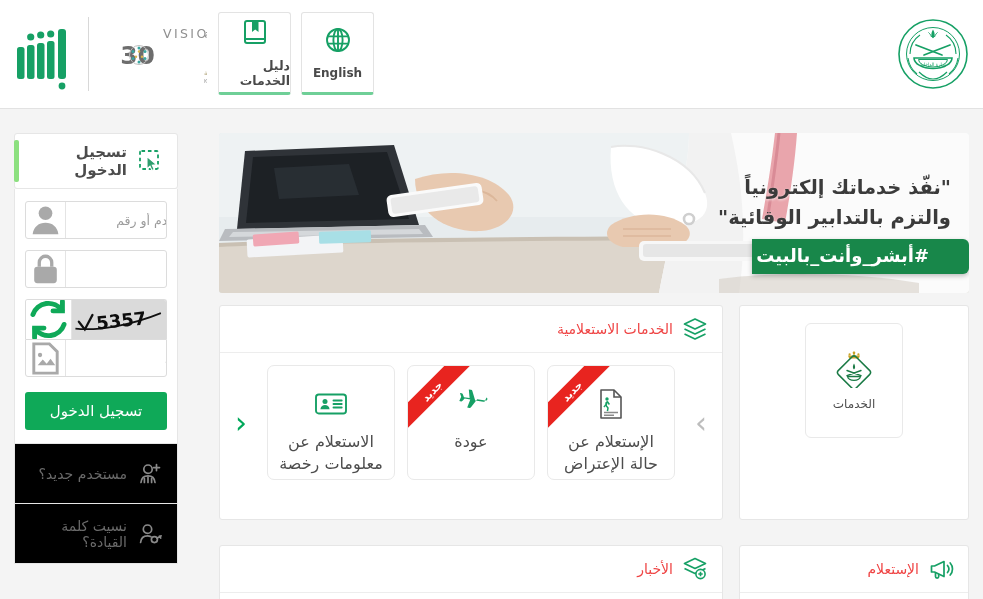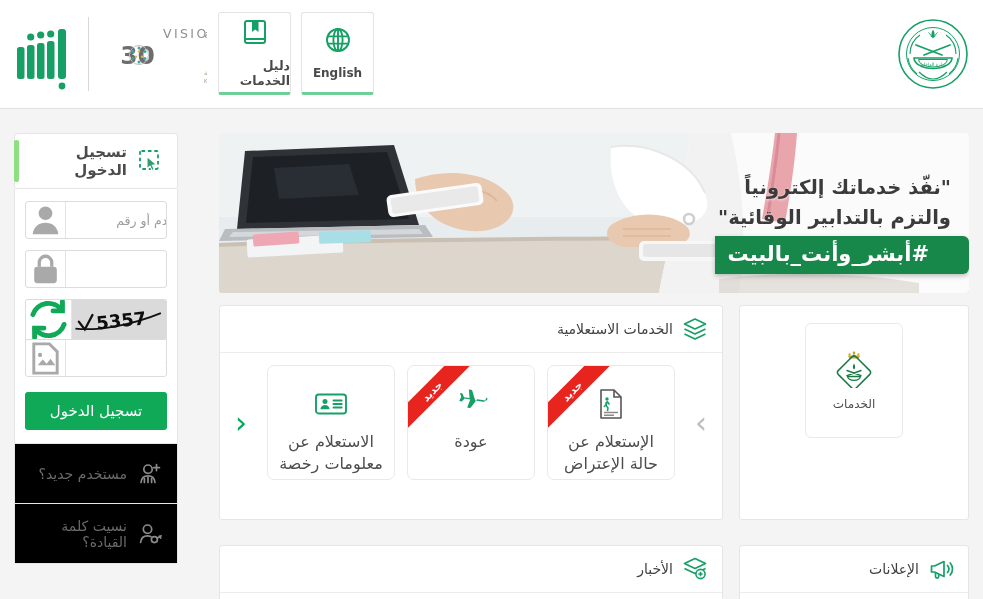--- a/index.html
+++ b/index.html
@@ -69,43 +69,43 @@
     position: absolute; right: 18px; top: 40px;
     text-align: right; z-index: 5;
     color: #3b3b3b;
     font-size: 19.5px; font-weight: bold;
     line-height: 1.55;
     text-shadow: 0 1px 3px rgba(255,255,255,.75);
   }
   .banner-tag {
     position: absolute; right: 0; bottom: 19px; z-index: 6;
     background: #18874a;
-    color: #fff; font-size: 21px; font-weight: bold;
-    padding: 6px 40px 8px 12px;
+    color: #fff; font-size: 18px; font-weight: bold;
+    padding: 6px 40px 8px 4px;
     border-radius: 0 6px 6px 0;
     box-shadow: 0 2px 5px rgba(0,0,0,.25);
     letter-spacing: .2px;
     margin-top: 32px;
   }
 
   
   .card {
     position: absolute;
     background: #fff;
     border: 1px solid #e6e6e6;
     border-radius: 3px;
   }
   .card-head {
     height: 47px;
     border-bottom: 1px solid #ededed;
     display: flex; align-items: center; justify-content: flex-start;
     padding: 0 14px;
     gap: 9px;
   }
-  .card-title { font-size: 14px; color: #404040; }
+  .card-title { font-size: 14px; color: #ef4444; }
   .card-ico { width: 26px; height: 26px; flex: 0 0 26px; }
 
   #appointments-card { right: 14px; top: 305px; width: 230px; height: 215px; }
   #info-services-card { right: 260px; top: 305px; width: 504px; height: 215px; }
   #ads-card  { right: 14px; top: 545px; width: 230px; height: 80px; }
   #news-card { right: 260px; top: 545px; width: 504px; height: 80px; }
 
   .tile-row { display: flex; gap: 12px; padding: 17px 14px 0; justify-content: center; }
   .tile {
     width: 98px; height: 115px;
@@ -491,21 +491,21 @@
   <div class="card" id="ads-card">
     <div class="card-head">
       <span class="card-ico">
         <svg viewBox="0 0 26 26" fill="none" stroke="#16a065" stroke-width="1.7" stroke-linejoin="round">
           <path d="M16 5.5L6.5 10H3.5v6h3L16 20.5z"></path>
           <path d="M7.5 16.5v4a1.6 1.6 0 0 0 3.2 0v-2.6"></path>
           <path d="M19.5 9.5a5.5 5.5 0 0 1 0 7" stroke-linecap="round"></path>
           <path d="M22.2 7a9 9 0 0 1 0 12" stroke-linecap="round"></path>
         </svg>
       </span>
-      <span class="card-title">الإعلانات</span>
+      <span class="card-title">الإستعلام</span>
     </div>
   </div>
 
   <div class="card" id="news-card">
     <div class="card-head">
       <span class="card-ico">
         <svg viewBox="0 0 26 26" fill="none" stroke="#16a065" stroke-width="1.7" stroke-linejoin="round">
           <path d="M13 2.5L23.5 7.5 13 12.5 2.5 7.5z"></path>
           <path d="M2.5 12.5L13 17.5l10.5-5"></path>
           <circle cx="18.5" cy="18" r="4.6" fill="#fff" stroke="#16a065" stroke-width="1.6"></circle>

